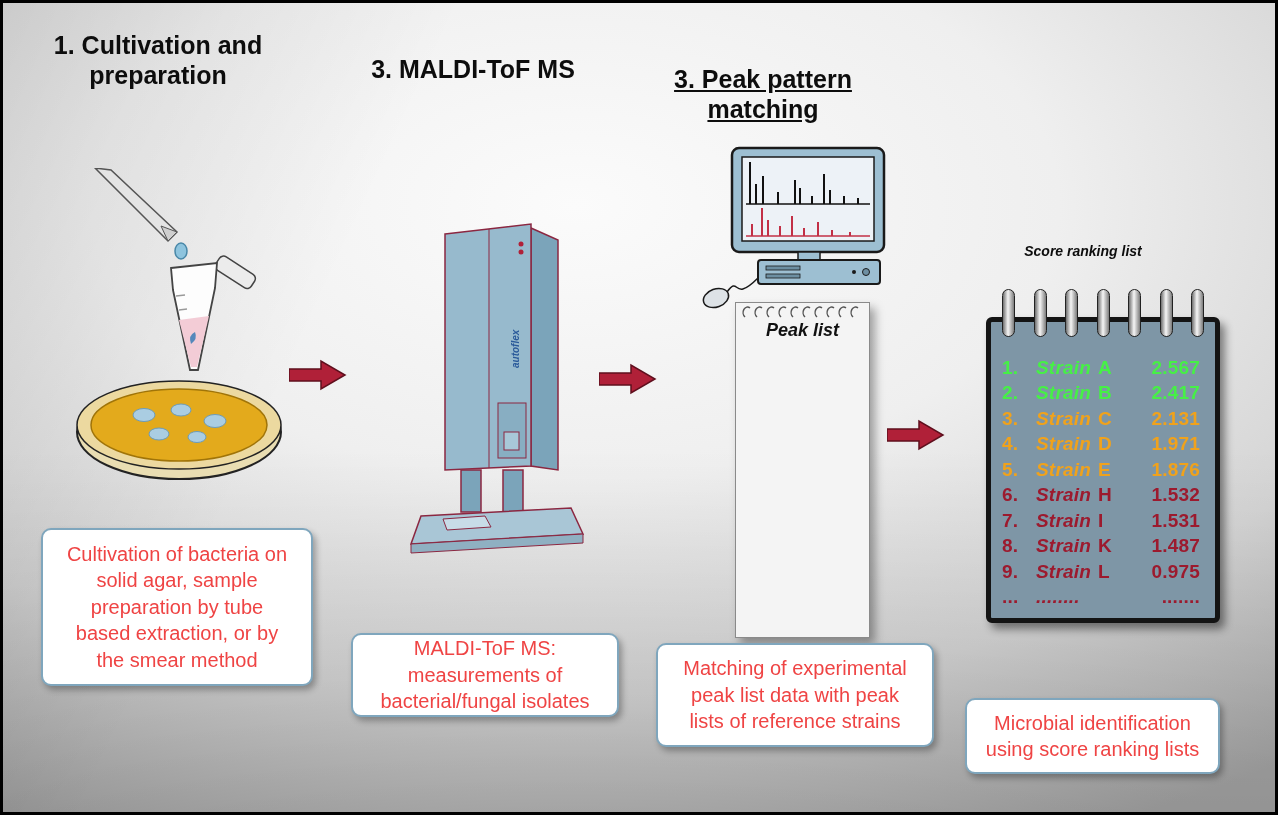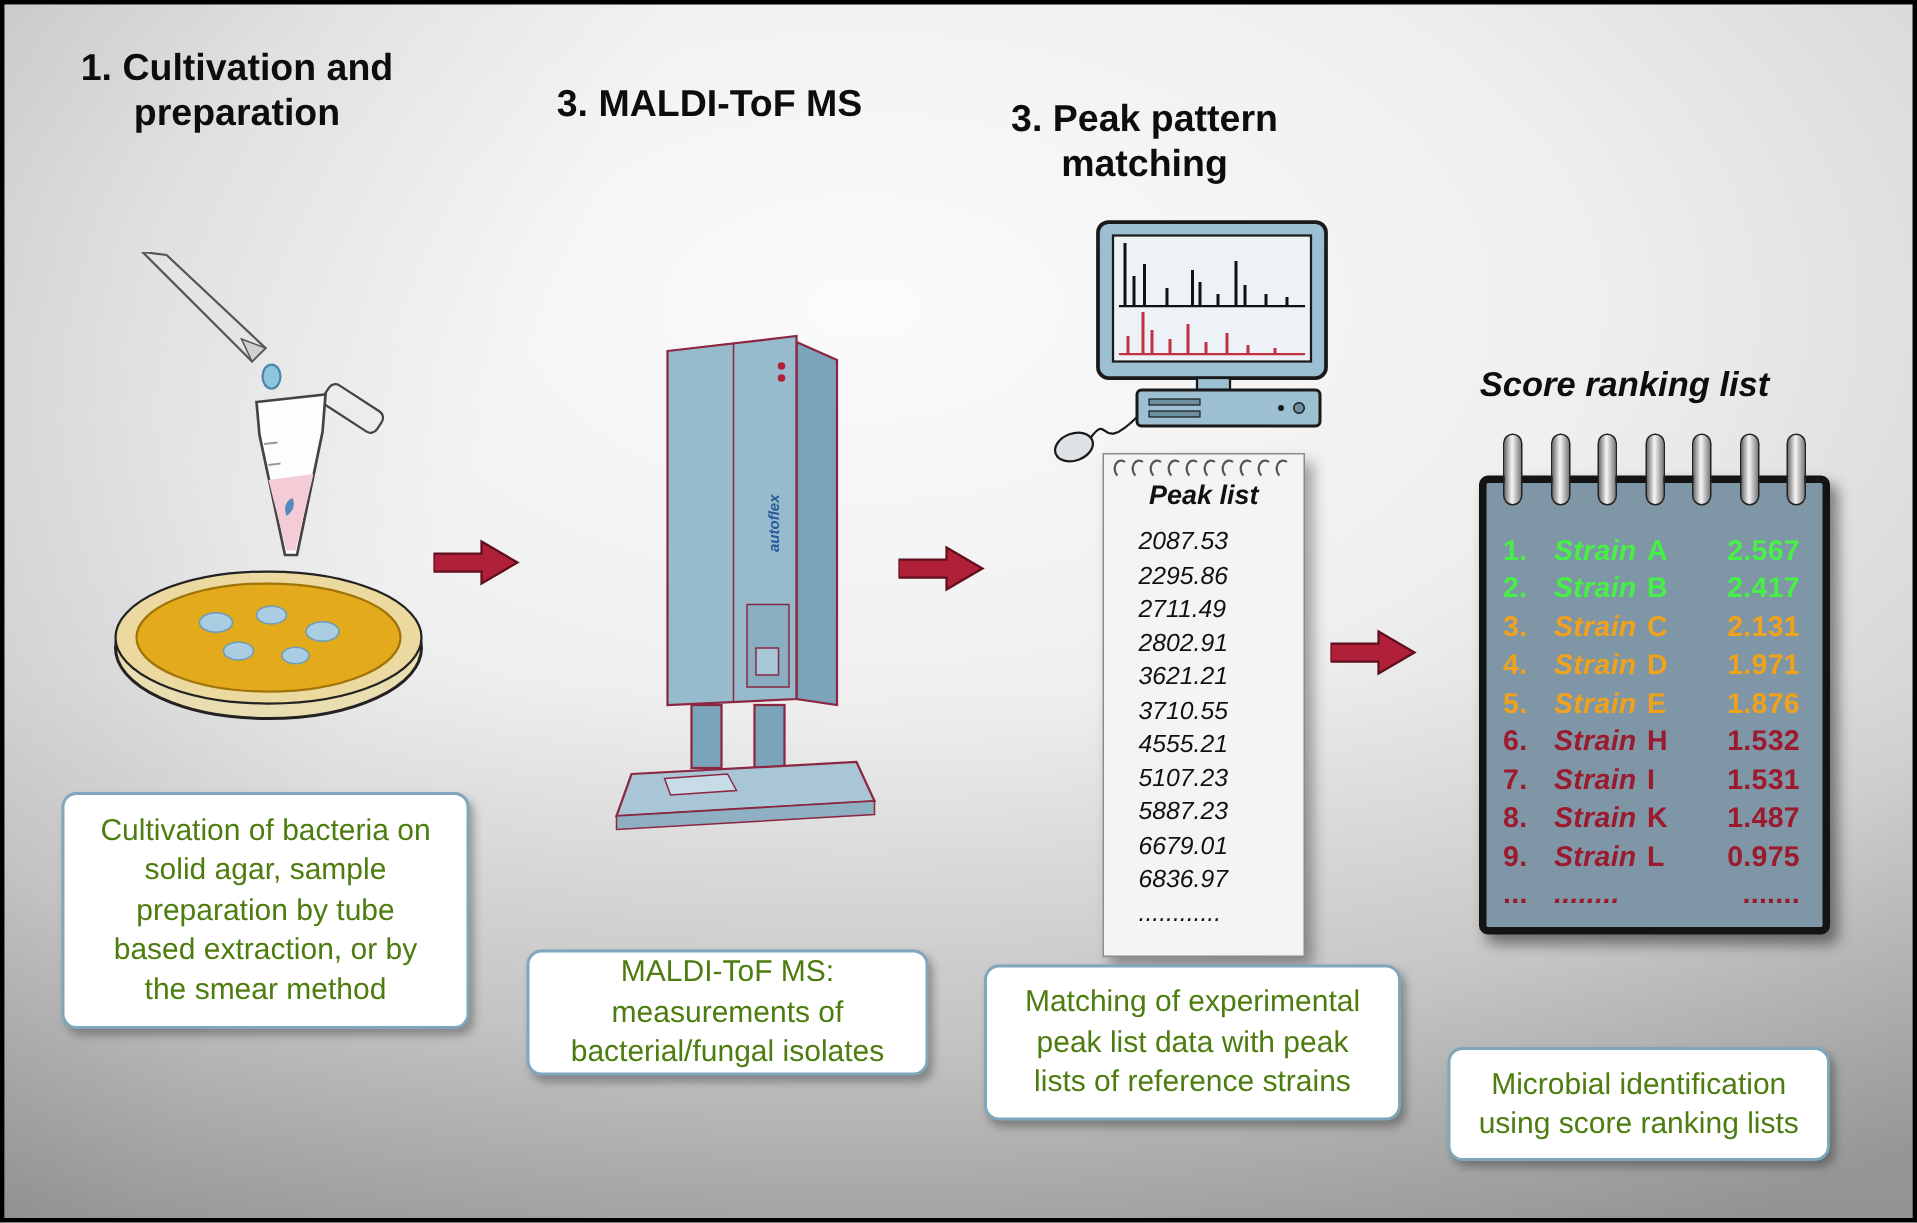--- a/index.html
+++ b/index.html
@@ -16,21 +16,21 @@
       radial-gradient(ellipse 95% 85% at 45% 25%, #fbfbfb 0%, #efefef 40%, #d4d4d4 72%, #a8a8a8 100%);
   }
   .step-title{
     position:absolute;font-weight:bold;font-size:25px;color:#0d0d0d;
     text-align:center;white-space:pre-line;line-height:1.18;
   }
   .caption{
     position:absolute;background:#ffffff;border:2px solid #7fa6bd;border-radius:10px;
     box-shadow:3px 4px 6px rgba(0,0,0,0.3);
     display:flex;align-items:center;justify-content:center;text-align:center;
-    font-size:20px;color:#4d7c0f;white-space:pre-line;line-height:1.32;padding:6px;
+    font-size:20px;color:#ef4444;white-space:pre-line;line-height:1.32;padding:6px;
     box-sizing:border-box;
   }
   .arrow{position:absolute;}
   svg.illu{position:absolute;}
 
   
   .paper{
     position:absolute;left:732px;top:299px;width:133px;height:334px;
     background:#f4f4f4;border:1px solid #8a8a8a;
     box-shadow:5px 6px 9px rgba(0,0,0,0.35);
@@ -41,21 +41,21 @@
     font-size:18px;color:#111;
   }
   .peak-values{
     margin-top:9px;padding-left:23px;font-style:italic;font-size:16.5px;
     line-height:22.5px;color:#111;
   }
 
   
   .score-label{
     position:absolute;left:950px;top:240px;width:260px;text-align:center;
-    font-weight:bold;font-style:italic;font-size:23px;color:#0d0d0d;
+    font-weight:bold;font-style:italic;font-size:14px;color:#0d0d0d;
   }
   .notebook{position:absolute;left:983px;top:286px;width:234px;height:334px;}
   .nb-page{
     position:absolute;left:0;right:0;top:28px;bottom:0;
     background:#7e96a6;border:5px solid #141414;border-radius:6px;
     box-shadow:5px 6px 9px rgba(0,0,0,0.45);
   }
   .nb-rings{
     position:absolute;top:0;left:16px;right:16px;
     display:flex;justify-content:space-between;
@@ -76,21 +76,21 @@
   .rank-row .sc{margin-left:auto;padding-right:8px;}
 </style>
 </head>
 <body>
 
 <div id="figure">
 
   <div class="step-title" style="left:20px;top:28px;width:270px;">1. Cultivation and
 preparation</div>
   <div class="step-title" style="left:340px;top:52px;width:260px;">3. MALDI-ToF MS</div>
-  <div class="step-title" style="left:645px;top:62px;width:230px;">3. Peak pattern
+  <div class="step-title" style="left:645px;top:62px;width:230px;text-decoration:underline;">3. Peak pattern
 matching</div>
 
   <svg class="illu" style="left:62px;top:165px;" width="240" height="215" viewBox="0 0 240 215">
     <polygon points="30,0 46,2 112,64 103,73" fill="#e4e4e4" stroke="#555" stroke-width="1.5"></polygon>
     <polygon points="96,58 112,64 103,73" fill="#cfcfcf" stroke="#555" stroke-width="1"></polygon>
     <ellipse cx="116" cy="83" rx="6" ry="8" fill="#8ec4de" stroke="#4a88a8" stroke-width="1.5"></ellipse>
     <g transform="rotate(33 160 100)">
       <rect x="150" y="90" width="42" height="16" rx="5" fill="#ececec" stroke="#444" stroke-width="1.5"></rect>
     </g>
     <path d="M 106,100 L 152,95 L 150,120 L 133,202 L 125,202 L 108,122 Z" fill="#fdfdfd" stroke="#444" stroke-width="1.8"></path>
@@ -184,34 +184,20 @@
         <use href="#hk" x="24"></use>
         <use href="#hk" x="36"></use>
       <use href="#hk" x="48"></use>
         <use href="#hk" x="60"></use>
         <use href="#hk" x="72"></use>
         <use href="#hk" x="84"></use>
       <use href="#hk" x="96"></use>
         <use href="#hk" x="108"></use>
     </svg>
     <div class="paper-title">Peak list</div>
-    <div class="peak-values">
-      <div>2087.53</div>
-      <div>2295.86</div>
-      <div>2711.49</div>
-      <div>2802.91</div>
-      <div>3621.21</div>
-      <div>3710.55</div>
-      <div>4555.21</div>
-      <div>5107.23</div>
-      <div>5887.23</div>
-      <div>6679.01</div>
-      <div>6836.97</div>
-      <div>............</div>
-    </div>
   </div>
 
   <svg class="arrow" style="left:884px;top:416px;" width="58" height="32" viewBox="0 0 58 32">
     <polygon points="0,10 32,10 32,2 56,16 32,30 32,22 0,22" fill="#b02038" stroke="#5f0f1d" stroke-width="1.5"></polygon>
   </svg>
 
   <div class="score-label">Score ranking list</div>
 
   <div class="notebook">
     <div class="nb-page"></div>

